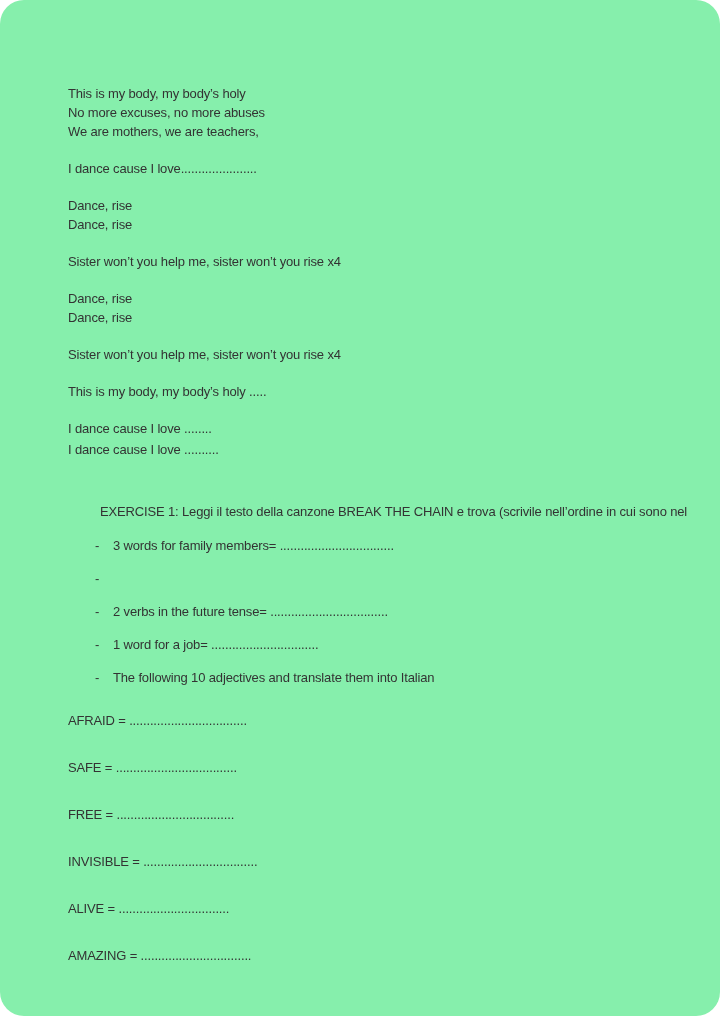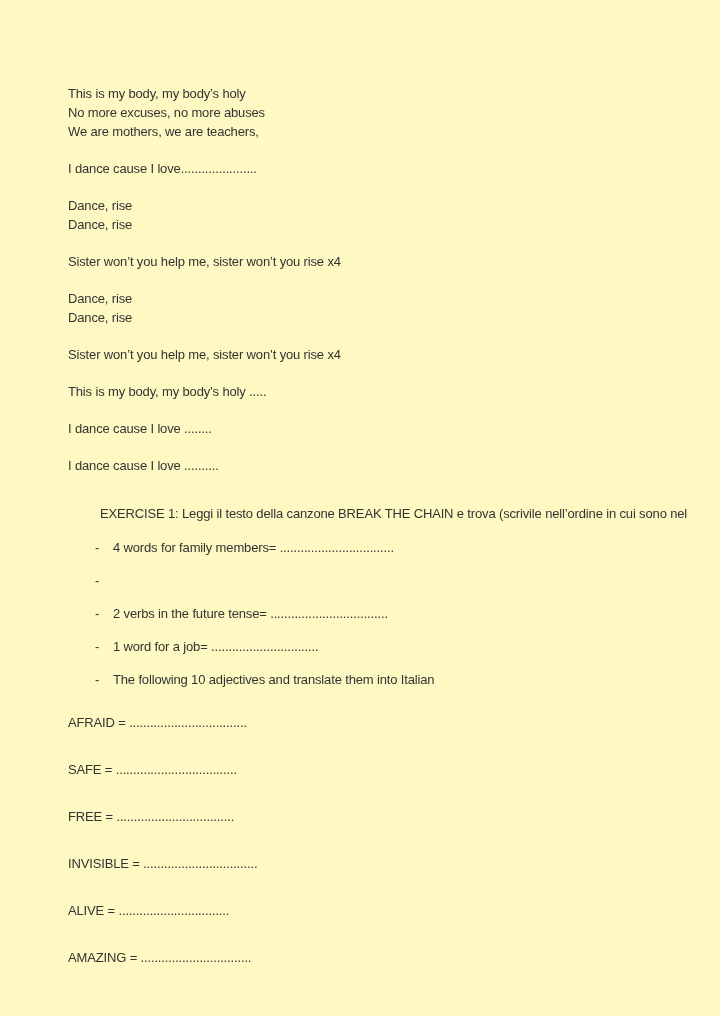--- a/index.html
+++ b/index.html
@@ -4,44 +4,45 @@
 <style>
   html, body {
     margin: 0;
     padding: 0;
     background: #ffffff;
   }
   .page {
     position: relative;
     width: 720px;
     height: 1016px;
-    background: #fef9c3;
+    background: #86efac;
     overflow: hidden;
     font-family: "Liberation Sans", sans-serif;
     color: #333333;
     font-size: 13px;
     letter-spacing: -0.15px;
+    border-radius: 24px;
   }
   .content {
     box-sizing: border-box;
     padding: 84px 70px 0 68px;
   }
   .ln {
     margin: 0;
     line-height: 19px;
     white-space: pre;
   }
   .b { font-weight: 400; }
   .mt8  { margin-top: 24px; }
-  .mt11 { margin-top: 18px; }
+  .mt11 { margin-top: 2px; }
   .mt12 { margin-top: 28px; }
   .mt14 { margin-top: 14px; }
   .mt15 { margin-top: 15px; }
   .mt18 { margin-top: 18px; }
-  .mt43 { margin-top: 29px; padding-left: 32px; }
+  .mt43 { margin-top: 43px; padding-left: 32px; }
   .task {
     display: flex;
     margin-left: 27px;
     line-height: 19px;
   }
   .dash {
     width: 18px;
     flex: 0 0 18px;
   }
   .ttext { white-space: pre; }
@@ -70,21 +71,21 @@
 
     <p class="ln mt18">This is my body, my body’s holy .....</p>
 
     <p class="ln b mt18">I dance cause I love ........</p>
     <p class="ln b mt11">I dance cause I love ..........</p>
 
     <p class="ln b mt43">EXERCISE 1: Leggi il testo della canzone BREAK THE CHAIN e trova (scrivile nell’ordine in cui sono nel</p>
 
     <div class="task mt15">
       <span class="dash">-</span>
-      <span class="ttext">4 words for family members= .................................</span>
+      <span class="ttext">3 words for family members= .................................</span>
     </div>
     <div class="task mt14">
       <span class="dash">-</span>
     </div>
     <div class="task mt14">
       <span class="dash">-</span>
       <span class="ttext">2 verbs in the future tense= ..................................</span>
     </div>
     <div class="task mt14">
       <span class="dash">-</span>

